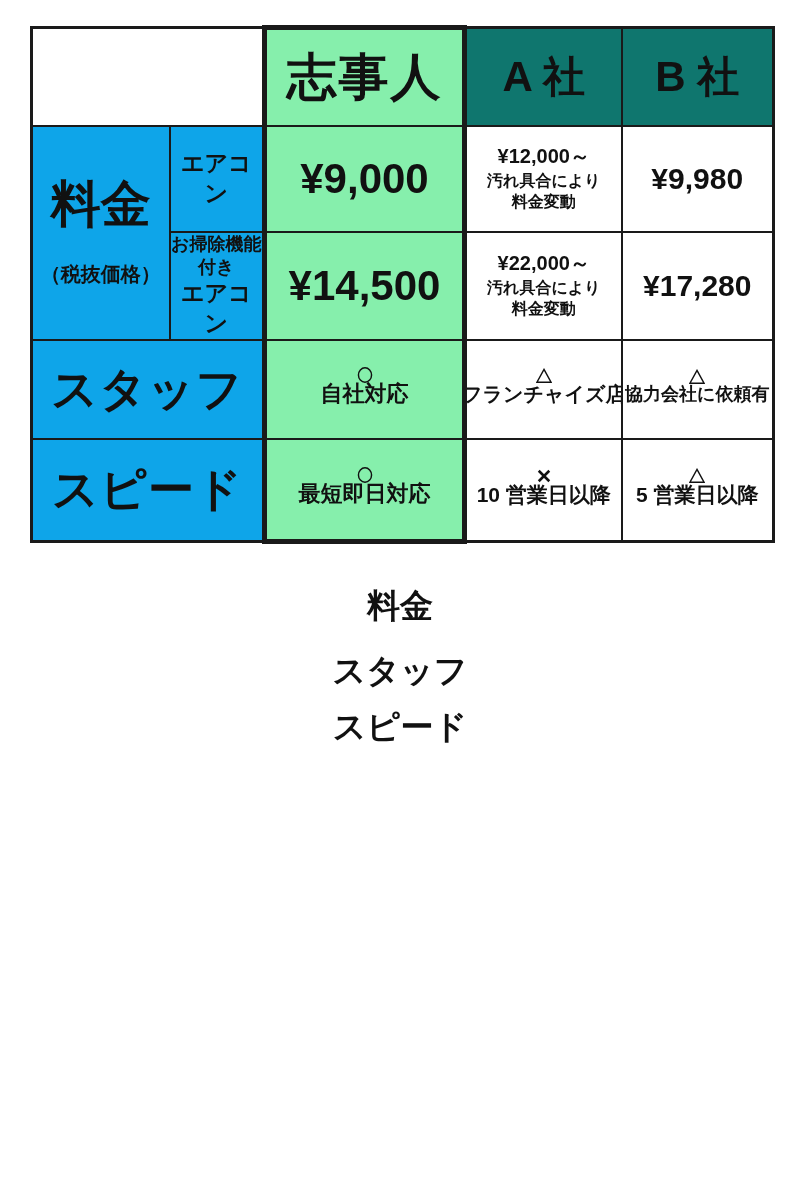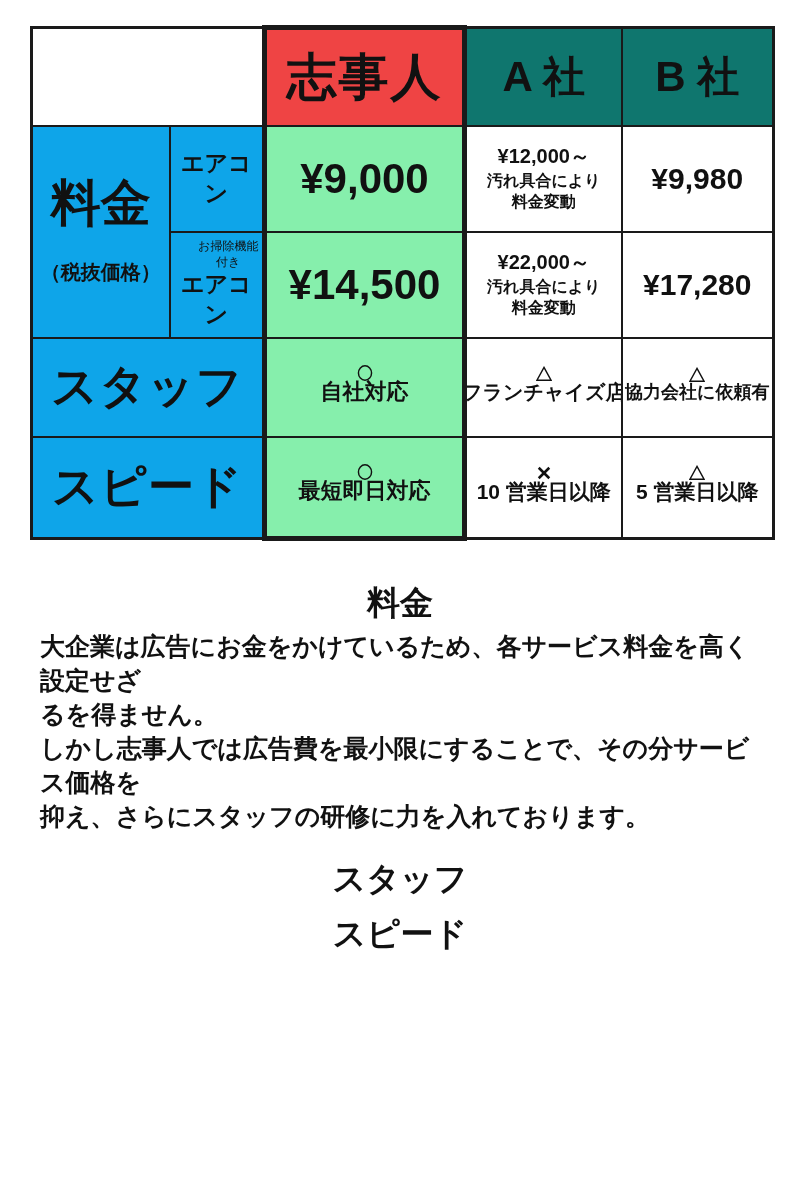--- a/index.html
+++ b/index.html
@@ -18,32 +18,32 @@
   col.c-hero{width:200px;}
   col.c-a{width:157px;}
   col.c-b{width:152px;}
   tr.r-head{height:98px;}
   tr.r-air{height:106px;}
   tr.r-clean{height:106px;}
   tr.r-staff{height:99px;}
   tr.r-speed{height:102px;}
   .cell-corner{background:#ffffff;}
   .bg-cream{background:#0ea5e9;}
-  .bg-hero-head{background:#ef4444;}
+  .bg-hero-head{background:#86efac;}
   .bg-hero{background:#86efac;}
   .bg-comp-head{background:#0f766e;}
   .hero{border-left-width:5px !important;border-right-width:5px !important;}
   .hero-top{border-top-width:5px !important;}
   .hero-bottom{border-bottom-width:5px !important;}
   .th-hero{font-size:50px;letter-spacing:2px;font-weight:900;}
   .th-comp{font-size:42px;font-weight:900;}
   .rate-big{font-size:50px;line-height:1.05;font-weight:900;}
   .rate-small{font-size:20px;margin-top:30px;font-weight:900;}
   .sub-name{font-size:23px;font-weight:900;line-height:1.3;}
-  .sub-name-small{font-size:12px;font-weight:400;display:block;padding-left:24px;}
+  .sub-name-small{font-size:18px;font-weight:700;display:block;}
   .price-hero{font-size:42px;font-weight:900;}
   .price-a{font-size:20px;font-weight:900;line-height:1.1;}
   .price-a-note{font-size:16px;font-weight:900;line-height:1.3;margin-top:4px;white-space:pre-line;}
   .price-b{font-size:30px;font-weight:900;}
   .cat{font-size:46px;letter-spacing:1px;font-weight:900;}
   .sym-cell{height:100%;}
   .sym-flex{display:flex;flex-direction:column;align-items:center;justify-content:flex-end;height:100%;box-sizing:border-box;padding-bottom:5px;}
   .symbol{margin:auto;display:flex;align-items:center;justify-content:center;}
   .symbol svg{display:block;}
   .sym-staff svg{height:62px;}
@@ -176,24 +176,20 @@
         </div>
       </td>
     </tr>
   </tbody>
     </table>
 </div>
 
 <div class="sections">
   <div class="section sec-1">
     <div class="sec-head">料金</div>
-    <div class="sec-body">大企業は広告にお金をかけているため、各サービス料金を高く設定せざ
-るを得ません。
-しかし志事人では広告費を最小限にすることで、その分サービス価格を
-抑え、さらにスタッフの研修に力を入れております。</div>
   </div>
   <div class="section sec-2">
     <div class="sec-head">スタッフ</div>
   </div>
   <div class="section sec-3">
     <div class="sec-head">スピード</div>
 
   </div>
 </div>
 

